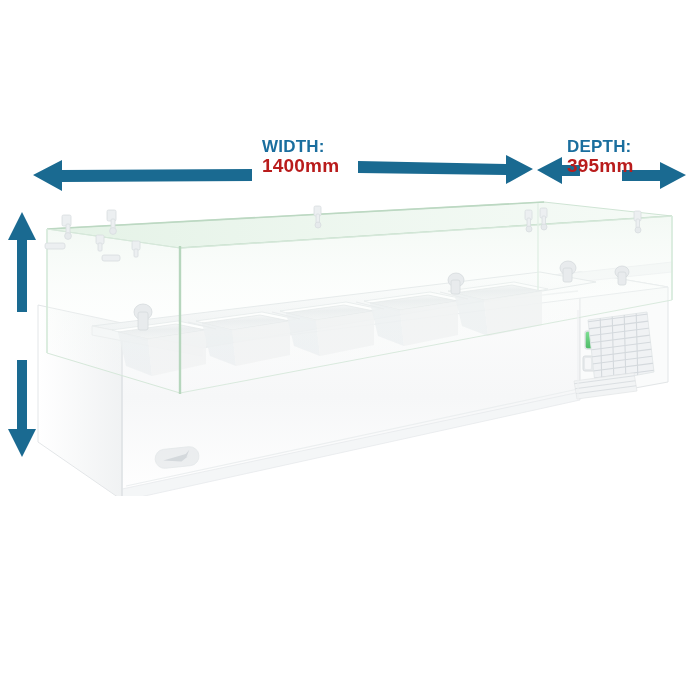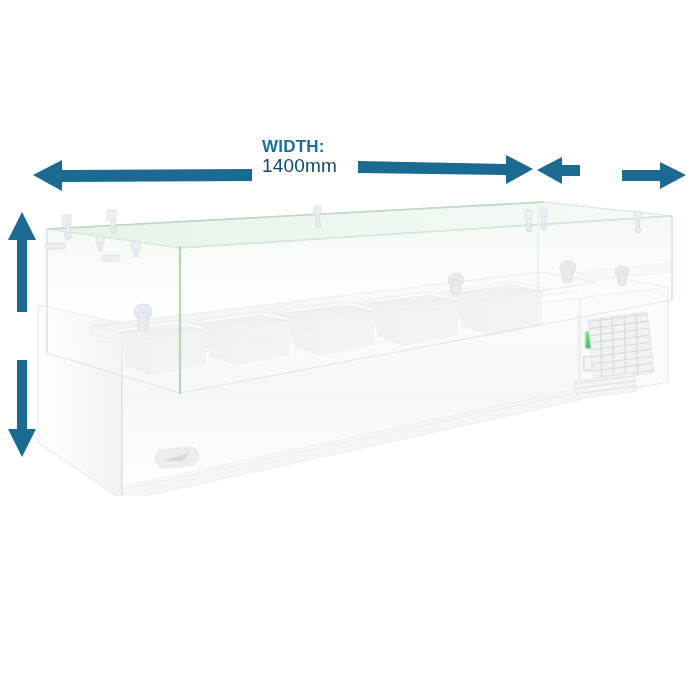--- a/index.html
+++ b/index.html
@@ -35,23 +35,23 @@
   .dim-label .cap {
     display: block;
     font-size: 17px;
     font-weight: bold;
     letter-spacing: 0.2px;
     color: #1a6e9e;
   }
   .dim-label .val {
     display: block;
     font-size: 19px;
-    font-weight: normal;
+    font-weight: bold;
     letter-spacing: 0.2px;
-    color: #0c4a6e;
+    color: #b91c1c;
   }
   #label-width  { left: 262px; top: 138px; }
   #label-depth  { left: 567px; top: 138px; }
   #label-height { left: 6px;  top: 316px; }
 </style>
 </head>
 <body>
 
 <div id="stage">
 
@@ -285,15 +285,19 @@
       <polygon points="22,212 36,240 27,240 27,312 17,312 17,240 8,240"></polygon>
       <polygon points="22,457 36,429 27,429 27,360 17,360 17,429 8,429"></polygon>
     </g>
   </svg>
 
   <div class="dim-label" id="label-width">
     <span class="cap">WIDTH:</span>
     <span class="val">1400mm</span>
   </div>
 
+  <div class="dim-label" id="label-depth">
+    <span class="cap">DEPTH:</span>
+    <span class="val">395mm</span>
+  </div>
 
 
 </div>
 
 </body></html>

